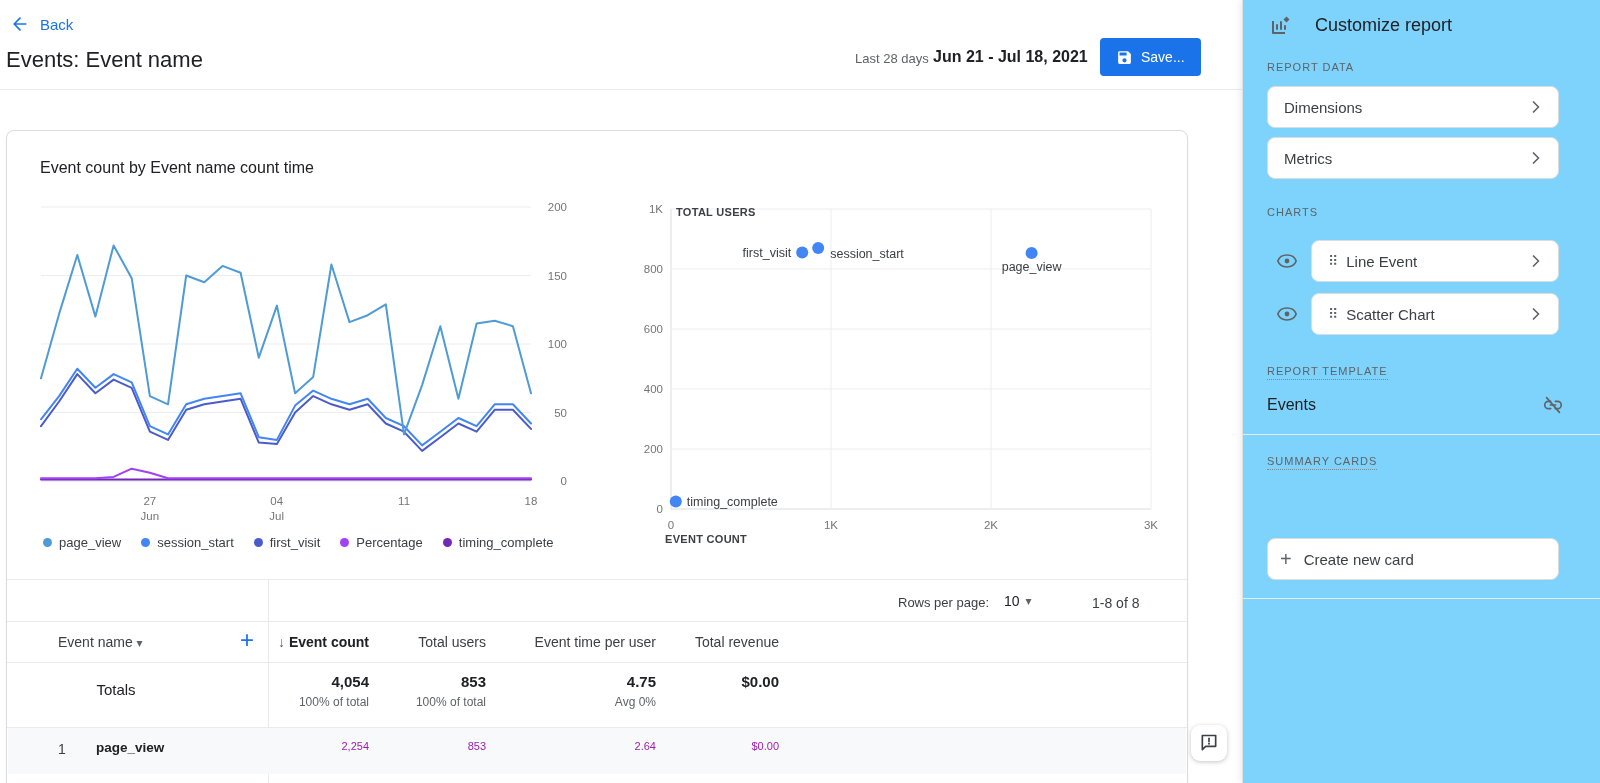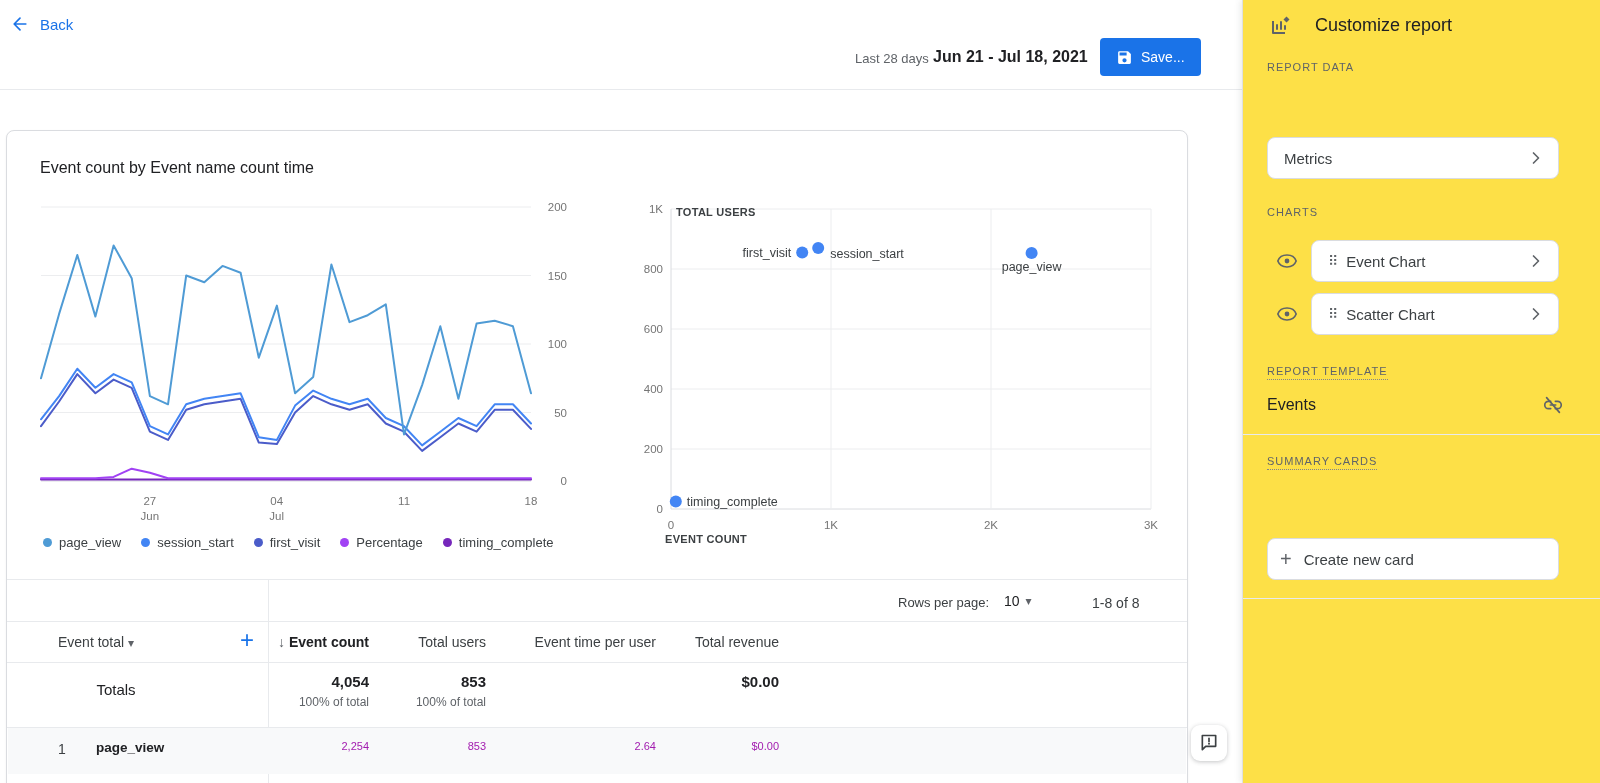--- a/index.html
+++ b/index.html
@@ -31,21 +31,21 @@
   .rpp-value{display:flex;align-items:center;gap:6px;font-size:14px;color:#202124;cursor:pointer}
   .caret{font-size:12px;color:#5f6368}
   .col-head{font-size:14px;color:#3c4043;cursor:pointer}
   .col-head.sorted{color:#202124;font-weight:bold}
   .num-cell{text-align:right}
   .tot-primary{font-size:15px;font-weight:bold;color:#202124}
   .tot-sub{font-size:12px;color:#5f6368;margin-top:5px}
   .row-val{font-size:11px;color:#a21caf}
   .feedback-btn{position:absolute;left:1191px;top:725px;width:36px;height:36px;border-radius:9px;background:#fff;box-shadow:0 1px 4px rgba(60,64,67,.3);display:flex;align-items:center;justify-content:center;cursor:pointer}
   
-  #sidebar{position:absolute;right:0;top:0;width:358px;height:783px;background:#fde047;border-left:1px solid #e0e0e0;box-shadow:-2px 0 6px rgba(60,64,67,.1)}
+  #sidebar{position:absolute;right:0;top:0;width:358px;height:783px;background:#7dd3fc;border-left:1px solid #e0e0e0;box-shadow:-2px 0 6px rgba(60,64,67,.1)}
   .sb-title{font-size:18px;color:#202124}
   .section-label{font-size:11px;color:#5f6368;letter-spacing:1px}
   .dotted{border-bottom:1px dotted #80868b;padding-bottom:2px;display:inline-block}
   .sb-box{position:absolute;background:#fff;border:1px solid #dadce0;border-radius:8px;height:42px;display:flex;align-items:center;padding:0 12px 0 16px;cursor:pointer}
   .sb-box-label{font-size:15px;color:#3c4043;flex:1}
   .drag-glyph{font-size:14px;color:#5f6368;margin-right:10px;letter-spacing:-2px}
   .kebab{font-size:18px;color:#5f6368;padding:0 2px;cursor:pointer}
   .icon-btn{background:none;border:none;cursor:pointer;display:flex;align-items:center;justify-content:center;padding:0}
 </style>
 </head>
@@ -54,20 +54,21 @@
 <div id="main">
 
   <div class="abs back-link" style="left:10px;top:14px">
     <span style="display:flex">
       <svg width="20" height="20" viewBox="0 0 24 24">
           <path d="M19 12H6M12 19l-7-7 7-7" fill="none" stroke="#1a73e8" stroke-width="2" stroke-linecap="round" stroke-linejoin="round"></path>
         </svg>
     </span>
     <span>Back</span>
   </div>
+  <div class="abs page-title" style="left:6px;top:47px">Events: Event name</div>
 
   <div class="abs date-label" style="left:855px;top:51px">Last 28 days</div>
   <div class="abs date-value" style="left:933px;top:48px">Jun 21 - Jul 18, 2021</div>
 
   <button class="abs save-btn" style="left:1100px;top:38px">
     <span style="display:flex">
       <svg width="17" height="17" viewBox="0 0 24 24">
           <path d="M17 3H5a2 2 0 0 0-2 2v14a2 2 0 0 0 2 2h14a2 2 0 0 0 2-2V7l-4-4zm-5 16a3 3 0 1 1 0-6 3 3 0 0 1 0 6zm3-10H5V5h10v4z" fill="#fff"></path>
         </svg>
     </span>
@@ -166,21 +167,21 @@
     <div class="abs ctl-text" style="left:891px;top:464px">Rows per page:</div>
     <div class="abs rpp-value" style="left:997px;top:462px">
       <span>10</span>
       <span class="caret">▾</span>
     </div>
     <div class="abs ctl-text" style="left:1085px;top:464px;font-size:14px">1-8 of 8</div>
 
     <div class="abs divider" style="left:0;top:490px;width:1180px;height:1px"></div>
 
     <div class="abs col-head" style="left:51px;top:503px">
-      <span>Event total</span>
+      <span>Event name</span>
       <span class="caret">▾</span>
     </div>
     <div class="abs" style="left:233px;top:495px;font-size:24px;color:#1a73e8;cursor:pointer">+</div>
 
     <div class="abs col-head sorted num-cell" style="left:180px;top:503px;width:182px">
       <span style="font-weight:normal;color:#5f6368">↓</span>
       <span>Event count</span>
     </div>
     <div class="abs col-head num-cell" style="left:380px;top:503px;width:99px">Total users</div>
     <div class="abs col-head num-cell" style="left:480px;top:503px;width:169px">Event time per user</div>
@@ -190,20 +191,24 @@
 
     <div class="abs" style="left:59px;top:550px;width:100px;text-align:center;font-size:15px;color:#202124">Totals</div>
 
     <div class="abs num-cell" style="left:180px;top:542px;width:182px">
       <div class="tot-primary">4,054</div>
       <div class="tot-sub">100% of total</div>
     </div>
     <div class="abs num-cell" style="left:380px;top:542px;width:99px">
       <div class="tot-primary">853</div>
       <div class="tot-sub">100% of total</div>
+    </div>
+    <div class="abs num-cell" style="left:480px;top:542px;width:169px">
+      <div class="tot-primary">4.75</div>
+      <div class="tot-sub">Avg 0%</div>
     </div>
     <div class="abs num-cell" style="left:640px;top:542px;width:132px">
       <div class="tot-primary">$0.00</div>
     </div>
 
     <div class="abs divider" style="left:0;top:596px;width:1180px;height:1px"></div>
 
     <div class="abs" style="left:1px;top:597px;width:1178px;height:46px;background:#f8f9fa"></div>
     <div class="abs" style="left:51px;top:610px;font-size:14px;color:#3c4043">1</div>
     <div class="abs" style="left:89px;top:609px;font-size:13.5px;font-weight:bold;color:#202124">page_view</div>
@@ -230,20 +235,28 @@
     <svg width="24" height="24" viewBox="0 0 24 24">
         <path d="M4 8v12h12" fill="none" stroke="#5f6368" stroke-width="2" stroke-linejoin="round"></path>
         <path d="M8 16v-4M12 16v-7M16 16v-3" stroke="#5f6368" stroke-width="2" stroke-linecap="round"></path>
         <path d="M14.5 6.5l3-3 3 3-3 3z" fill="#5f6368"></path>
       </svg>
   </div>
   <div class="abs sb-title" style="left:72px;top:15px">Customize report</div>
 
   <div class="abs section-label" style="left:24px;top:61px">REPORT DATA</div>
 
+  <div class="sb-box" style="left:24px;top:86px;width:292px">
+    <span class="sb-box-label">Dimensions</span>
+    <span style="display:flex">
+      <svg width="20" height="20" viewBox="0 0 24 24">
+          <path d="M9 6l6 6-6 6" fill="none" stroke="#5f6368" stroke-width="2" stroke-linecap="round" stroke-linejoin="round"></path>
+        </svg>
+    </span>
+  </div>
 
   <div class="sb-box" style="left:24px;top:137px;width:292px">
     <span class="sb-box-label">Metrics</span>
     <span style="display:flex">
       <svg width="20" height="20" viewBox="0 0 24 24">
           <path d="M9 6l6 6-6 6" fill="none" stroke="#5f6368" stroke-width="2" stroke-linecap="round" stroke-linejoin="round"></path>
         </svg>
     </span>
   </div>
 
@@ -252,21 +265,21 @@
   <button class="icon-btn abs" style="left:32px;top:249px;width:24px;height:24px">
     <span style="display:flex">
       <svg width="22" height="22" viewBox="0 0 24 24">
           <path d="M12 5.5C7.3 5.5 3.4 8.2 2 12c1.4 3.8 5.3 6.5 10 6.5s8.6-2.7 10-6.5c-1.4-3.8-5.3-6.5-10-6.5z" fill="none" stroke="#5f6368" stroke-width="1.8"></path>
           <circle cx="12" cy="12" r="2.6" fill="#5f6368"></circle>
         </svg>
     </span>
   </button>
   <div class="sb-box" style="left:68px;top:240px;width:248px">
     <span class="drag-glyph">⠿</span>
-    <span class="sb-box-label">Event Chart</span>
+    <span class="sb-box-label">Line Event</span>
     <span style="display:flex">
       <svg width="20" height="20" viewBox="0 0 24 24">
           <path d="M9 6l6 6-6 6" fill="none" stroke="#5f6368" stroke-width="2" stroke-linecap="round" stroke-linejoin="round"></path>
         </svg>
     </span>
   </div>
 
   <button class="icon-btn abs" style="left:32px;top:302px;width:24px;height:24px">
     <span style="display:flex">
       <svg width="22" height="22" viewBox="0 0 24 24">

